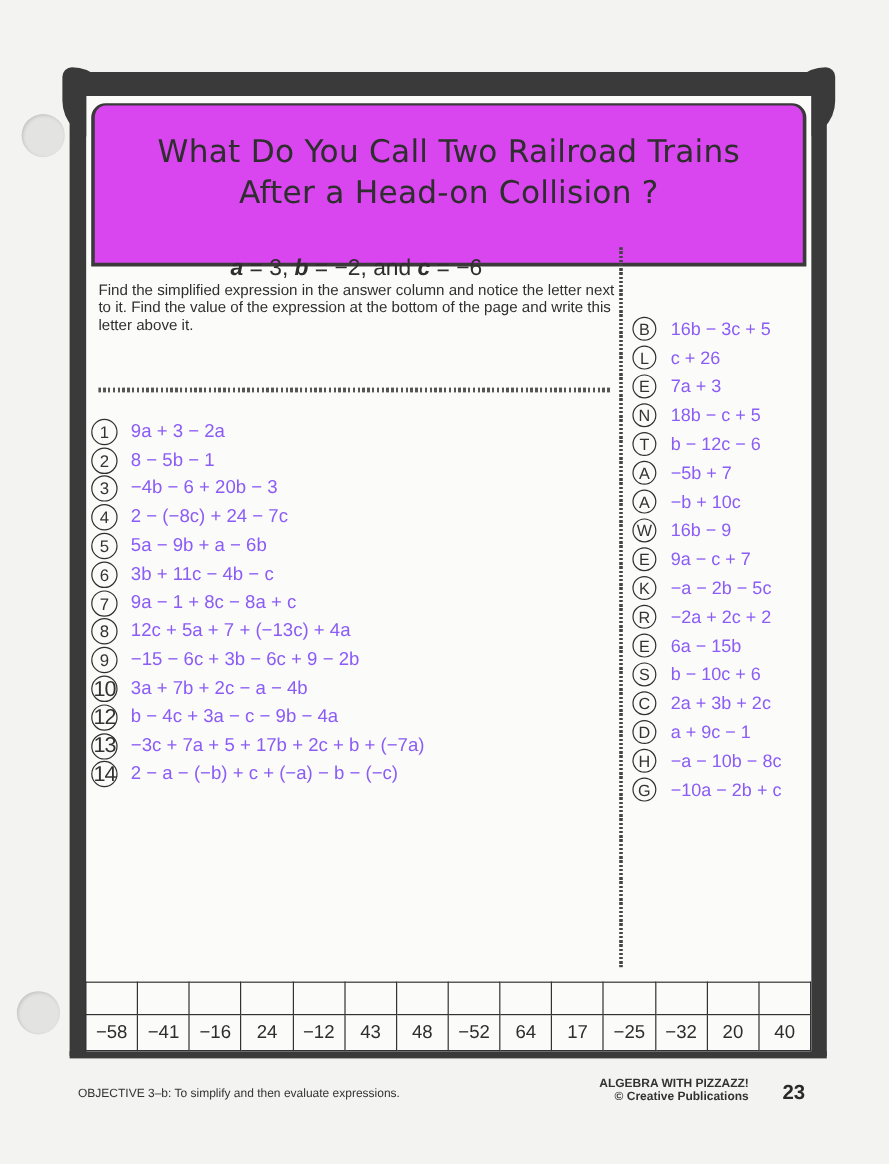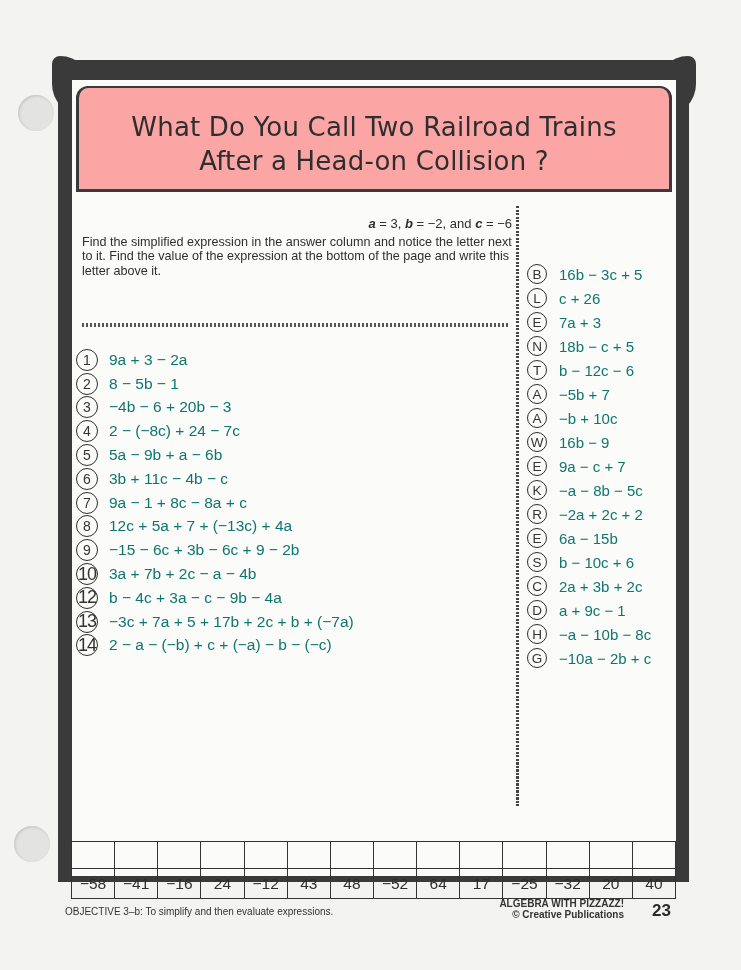--- a/index.html
+++ b/index.html
@@ -15,47 +15,47 @@
   .frame-left { position: absolute; left: 58px; top: 62px; width: 14px; height: 818px; background: #3a3a3a; }
   .frame-right { position: absolute; left: 676px; top: 62px; width: 13px; height: 818px; background: #3a3a3a; }
   .frame-top { position: absolute; left: 58px; top: 60px; width: 631px; height: 20px; background: #3a3a3a; border-radius: 2px 2px 0 0; }
   .frame-bottom { position: absolute; left: 58px; top: 876px; width: 631px; height: 6px; background: #3a3a3a; }
   .frame-flare-l { position: absolute; left: 52px; top: 56px; width: 40px; height: 60px; background: #3a3a3a; border-radius: 10px 40px 0 40px; }
   .frame-flare-r { position: absolute; left: 656px; top: 56px; width: 40px; height: 60px; background: #3a3a3a; border-radius: 40px 10px 40px 0; }
 
   .inner-panel { position: absolute; left: 72px; top: 80px; width: 604px; height: 796px; background: #fbfbf9; }
 
   
-  .title-box { position: absolute; left: 76px; top: 86px; width: 596px; height: 106px; border: 3px solid #3a3a3a; border-top-width: 2px; background: #fca5a5; border-radius: 12px 12px 0 0; }
+  .title-box { position: absolute; left: 76px; top: 86px; width: 596px; height: 136px; border: 3px solid #3a3a3a; border-top-width: 2px; background: #d946ef; border-radius: 12px 12px 0 0; }
   .title-line { position: absolute; left: 0; width: 100%; text-align: center; font-family: "DejaVu Sans", sans-serif; font-size: 26px; color: #2e2e2e; letter-spacing: 0.2px; }
   .title-line.l1 { top: 24px; }
   .title-line.l2 { top: 58px; }
 
   
   .instructions { position: absolute; left: 82px; top: 213px; width: 430px; font-size: 12.6px; line-height: 14.5px; color: #2f2f2f; }
-  .eval-line { text-align: right; font-size: 13px; margin: 4px 0 3px 0; }
+  .eval-line { text-align: center; font-size: 19px; margin: 4px 0 3px 0; }
   .eval-line b { font-style: italic; }
   .wavy-h { position: absolute; left: 82px; top: 323px; width: 428px; height: 4px; background: repeating-linear-gradient(90deg, #555 0 2px, transparent 2px 4px); }
   .wavy-v { position: absolute; left: 516px; top: 206px; width: 3px; height: 600px; background: repeating-linear-gradient(180deg, #444 0 2px, transparent 2px 3.5px); }
 
   
   .problems { position: absolute; left: 76px; top: 348px; }
   .row { display: flex; align-items: center; height: 23.8px; }
   .circ { width: 22px; height: 22px; border: 1.6px solid #2e2e2e; border-radius: 50%; display: flex; align-items: center; justify-content: center; font-size: 14px; color: #333; margin-right: 11px; flex: none; }
   .circ.two { font-size: 18px; letter-spacing: -1px; }
-  .expr { font-size: 15.5px; color: #0f766e; white-space: nowrap; }
+  .expr { font-size: 15.5px; color: #8b5cf6; white-space: nowrap; }
 
   
   .answers { position: absolute; left: 527px; top: 262px; }
   .answers .circ { width: 20px; height: 20px; font-size: 13.5px; margin-right: 12px; }
   .answers .row { height: 24px; }
   .answers .expr { font-size: 15px; }
 
   
-  .ans-table { position: absolute; left: 71px; top: 818px; width: 605px; border-collapse: collapse; table-layout: fixed; margin-top: 23px; }
+  .ans-table { position: absolute; left: 71px; top: 818px; width: 605px; border-collapse: collapse; table-layout: fixed; }
   .ans-table td { border: 1.5px solid #333; text-align: center; font-size: 15.5px; color: #2e2e2e; }
   .ans-table tr.blank td { height: 27px; }
   .ans-table tr.vals td { height: 30px; }
 
   
   .objective { position: absolute; left: 65px; top: 906px; font-size: 10px; color: #333; }
   .publisher { position: absolute; left: 470px; top: 898px; width: 154px; text-align: right; font-size: 10px; line-height: 11px; color: #333; font-weight: bold; }
   .page-num { position: absolute; left: 652px; top: 901px; font-size: 17px; font-weight: bold; color: #2a2a2a; }
 </style>
 </head>
@@ -174,21 +174,21 @@
     <div class="row">
         <span class="circ">W</span>
         <span class="expr">16b − 9</span>
       </div>
     <div class="row">
         <span class="circ">E</span>
         <span class="expr">9a − c + 7</span>
       </div>
     <div class="row">
         <span class="circ">K</span>
-        <span class="expr">−a − 8b − 5c</span>
+        <span class="expr">−a − 2b − 5c</span>
       </div>
     <div class="row">
         <span class="circ">R</span>
         <span class="expr">−2a + 2c + 2</span>
       </div>
     <div class="row">
         <span class="circ">E</span>
         <span class="expr">6a − 15b</span>
       </div>
     <div class="row">

